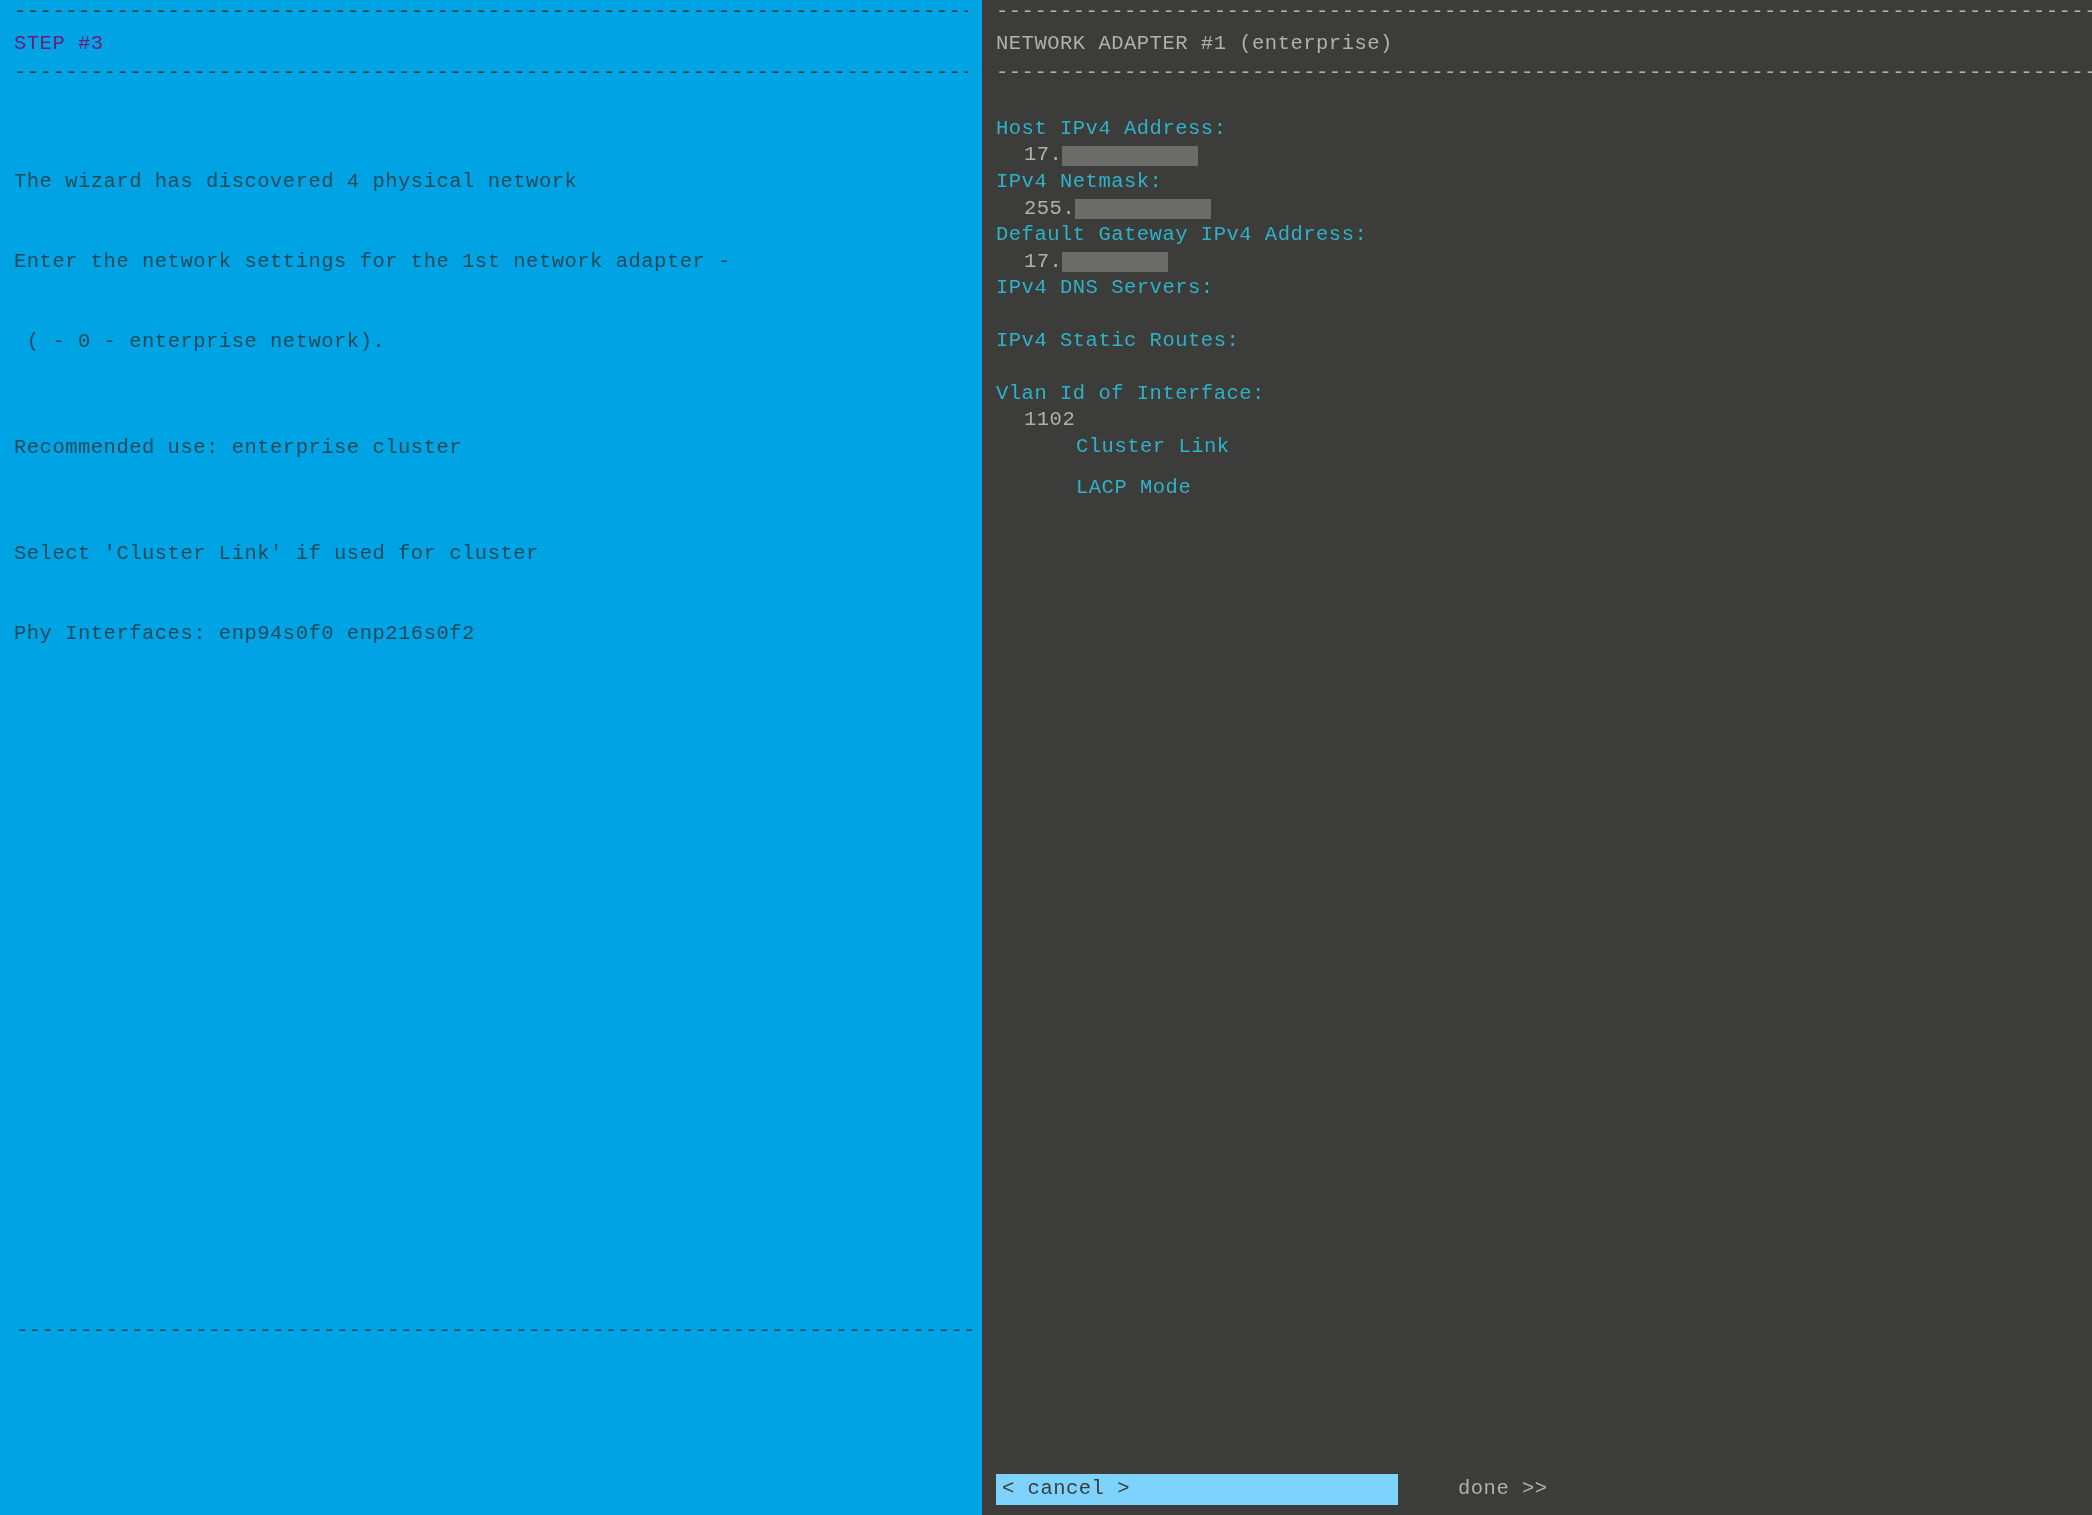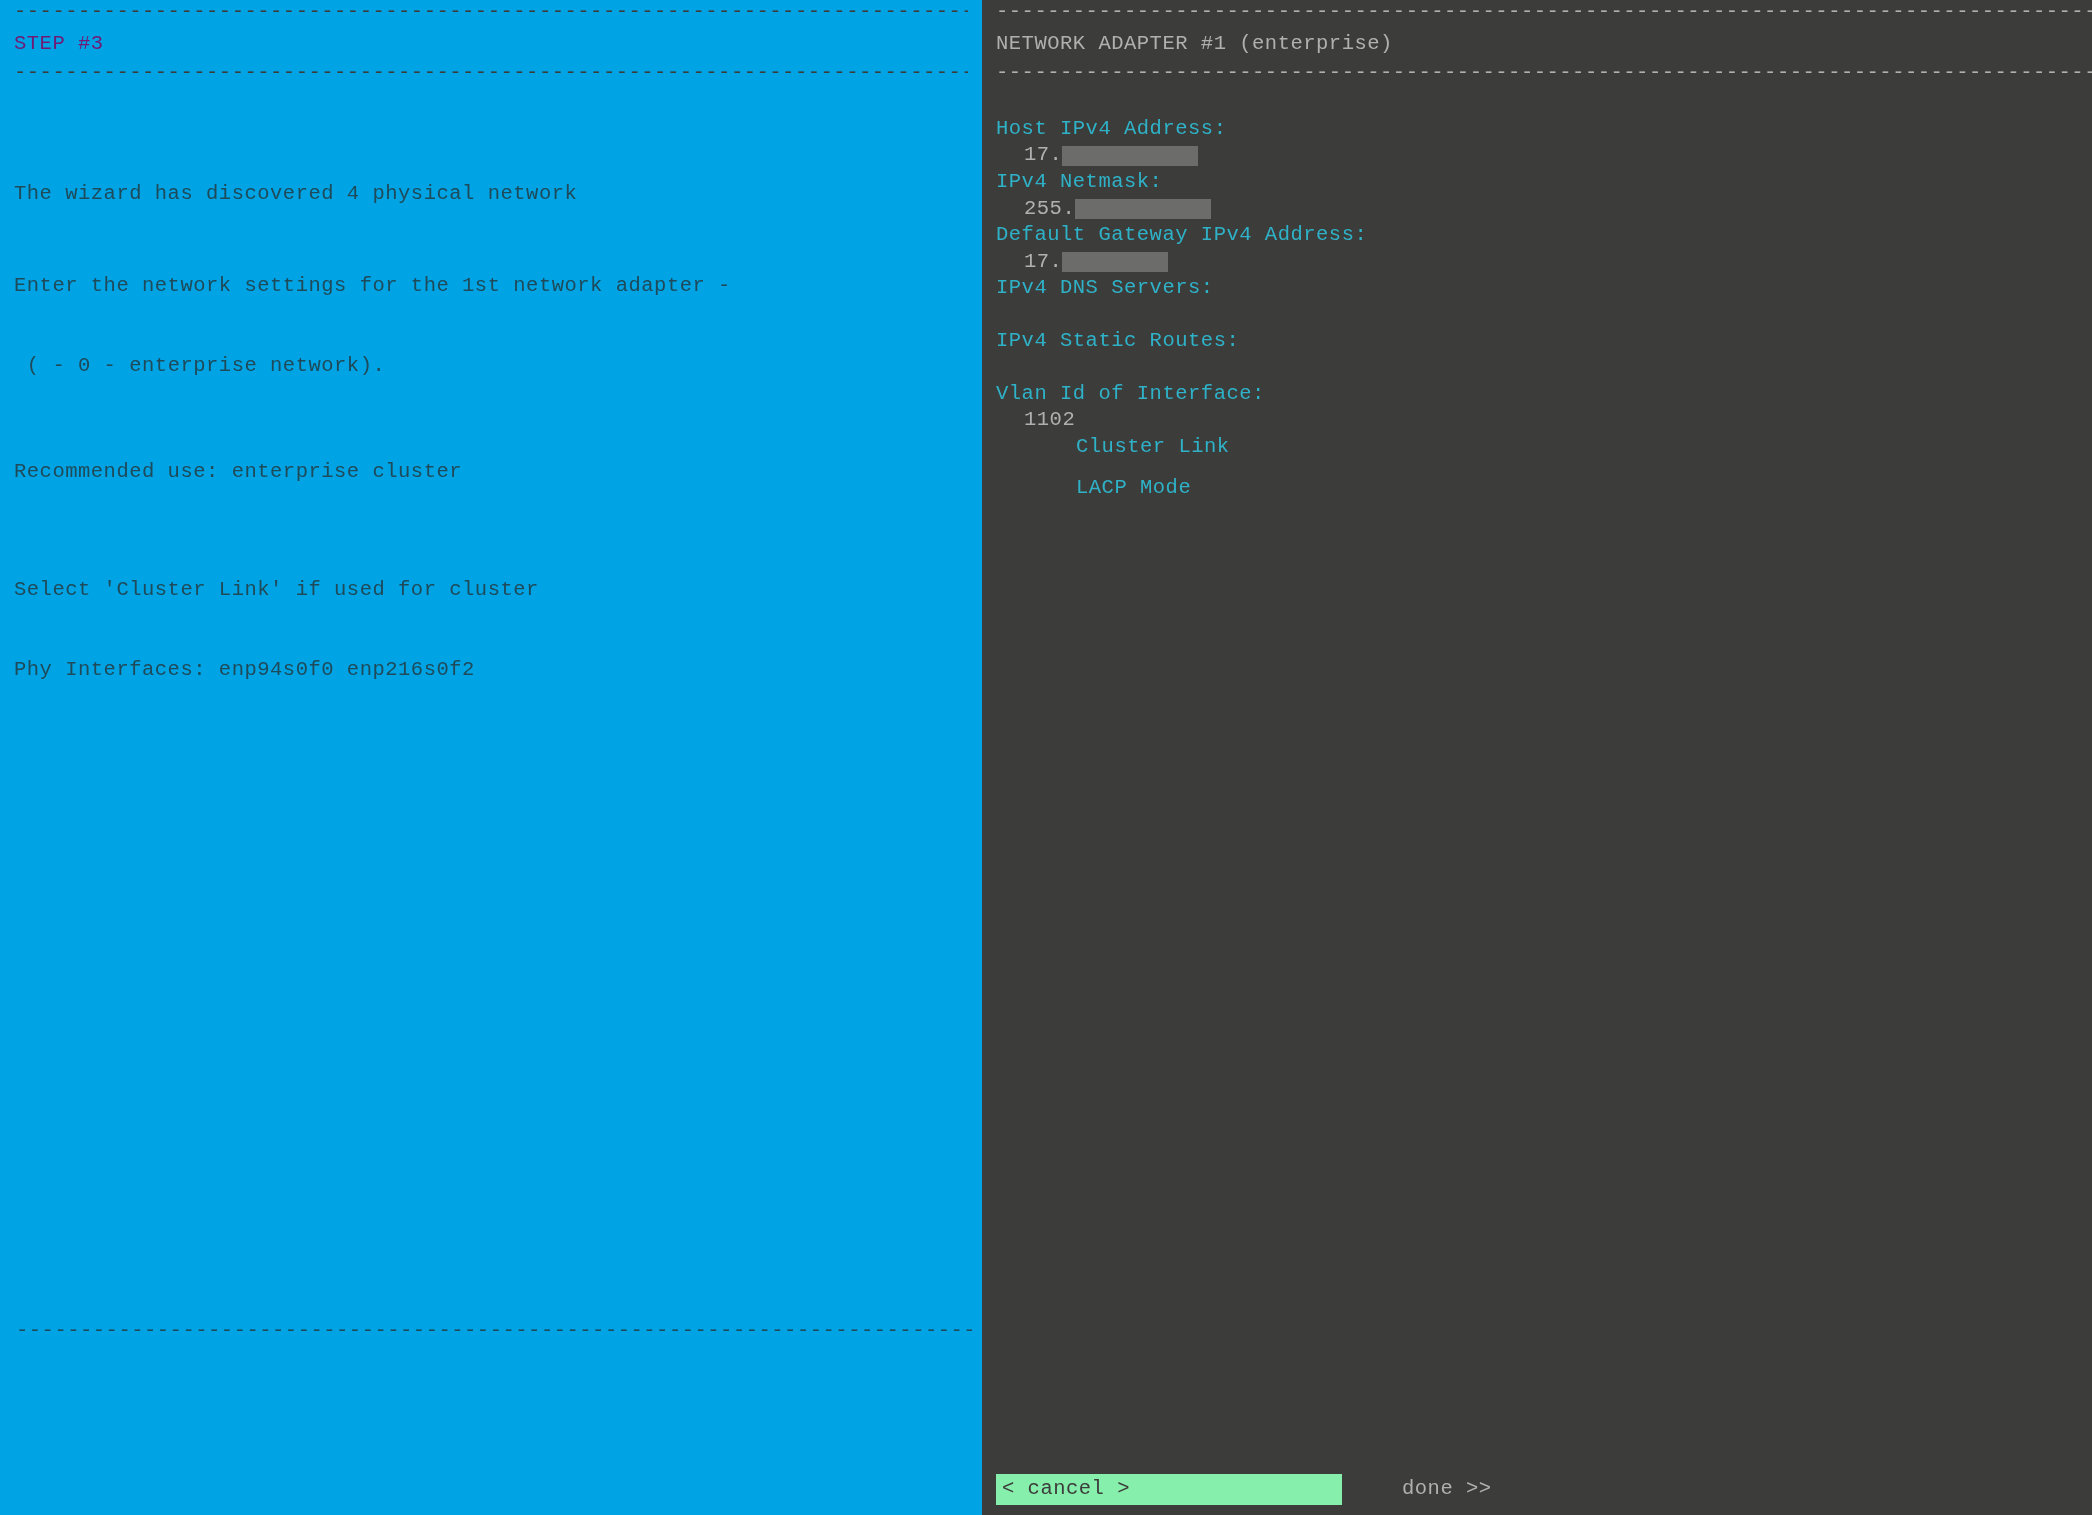--- a/index.html
+++ b/index.html
@@ -53,21 +53,21 @@
     .left-title {
       color: #701a75;
       padding: 8px 0 6px 0;
     }
     .left-body {
       color: #1e4a5a;
       padding-top: 32px;
       white-space: pre-wrap;
     }
     .left-body p { margin-bottom: 26px; }
-    .left-body .tight { margin-bottom: 0; margin-top: 12px; }
+    .left-body .tight { margin-bottom: 0; }
     .left-body .phy { }
     .left-bottom-divider {
       position: absolute;
       left: 16px;
       right: 10px;
       top: 1318px;
       color: #1e4a5a;
       overflow: hidden;
       white-space: nowrap;
     }
@@ -105,24 +105,24 @@
     .footer {
       position: absolute;
       bottom: 10px;
       left: 14px;
       right: 14px;
       display: flex;
       align-items: center;
       color: #b0b0b0;
     }
     .cancel-btn {
-      background: #86efac;
+      background: #7dd3fc;
       color: #3c3c3a;
       padding: 2px 8px 2px 6px;
-      width: 346px;
+      width: 402px;
     }
     .done-btn {
       margin-left: 60px;
     }
   </style>
 </head>
 <body>
 
 <div class="screen">
 

